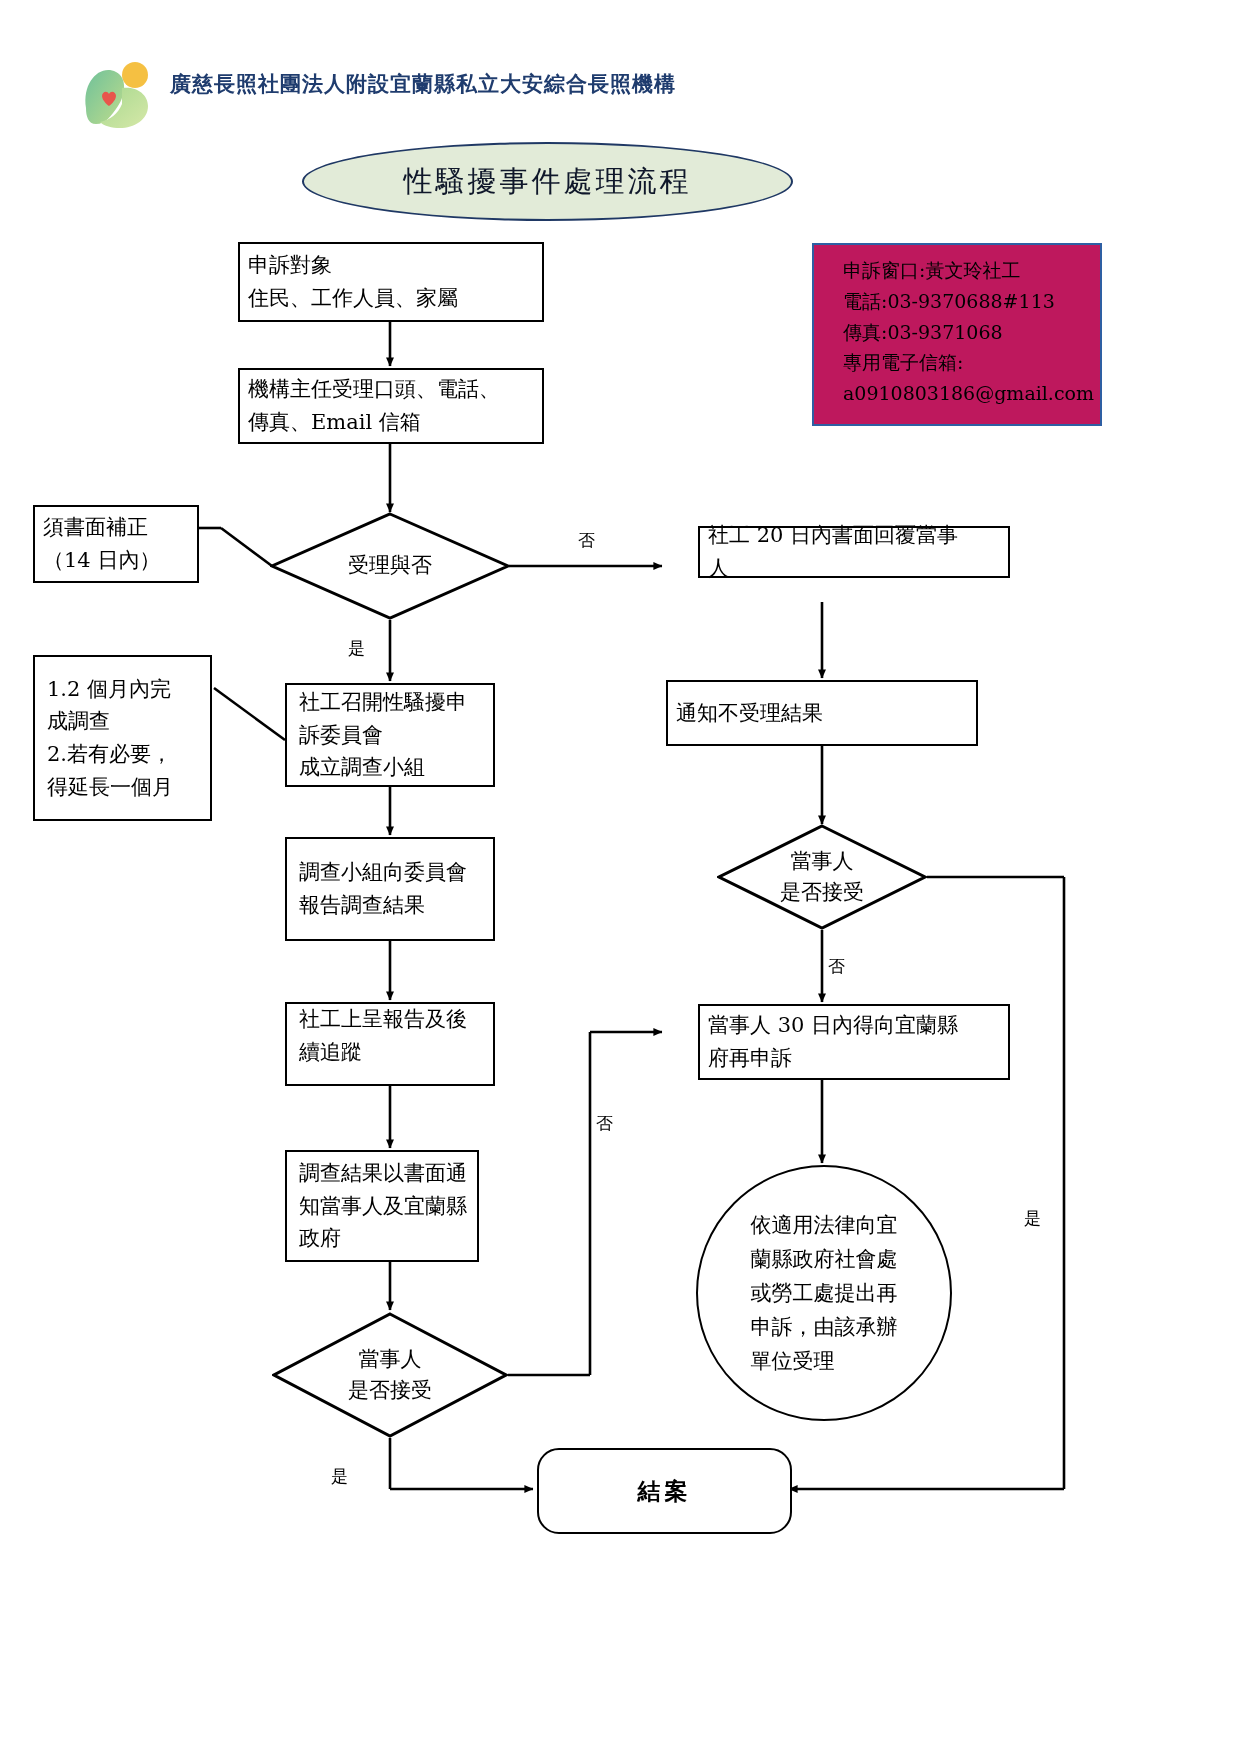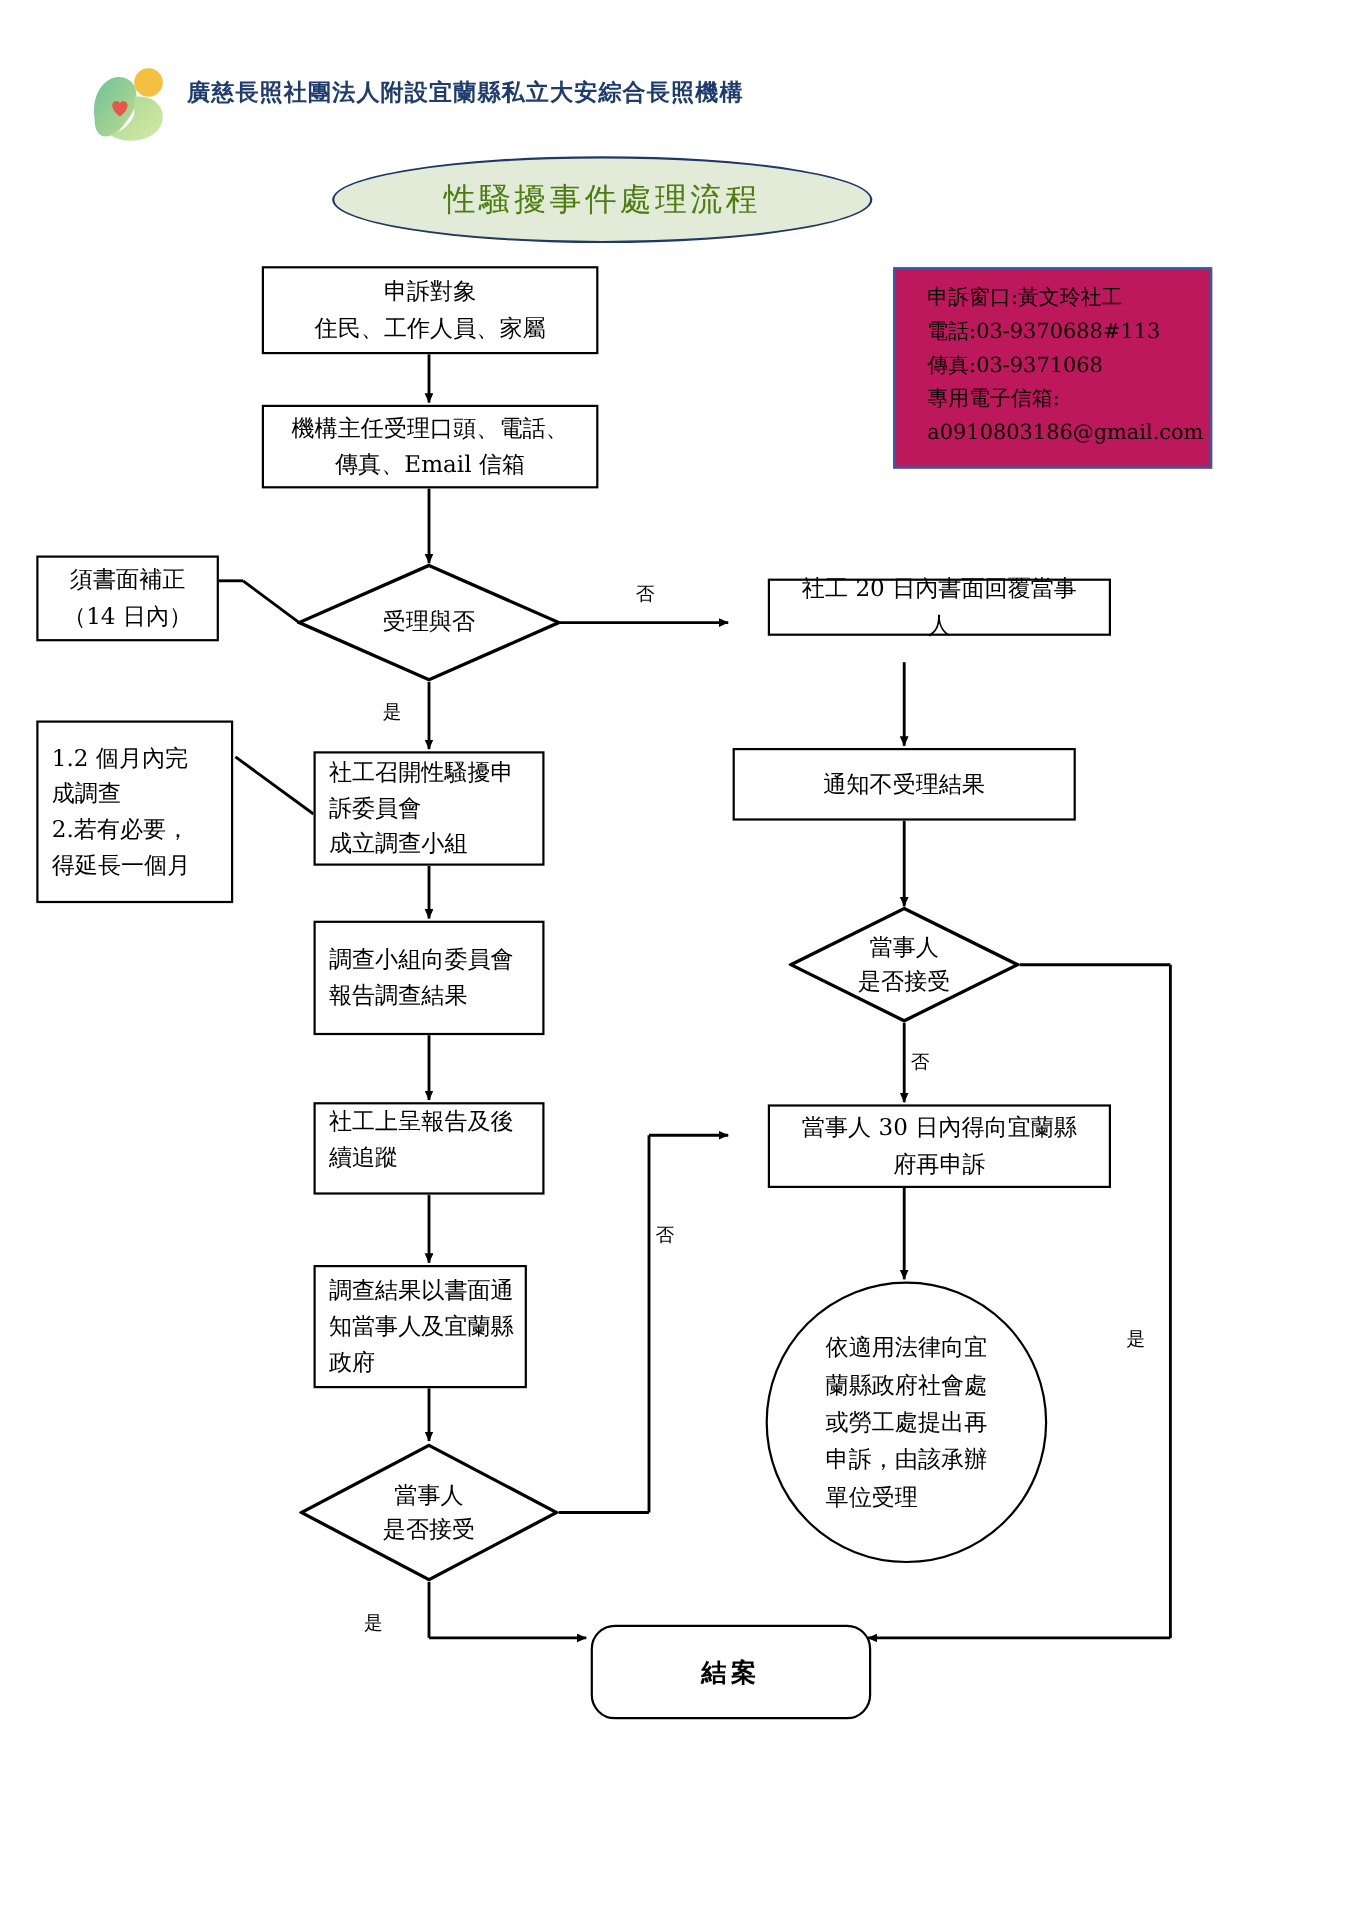--- a/index.html
+++ b/index.html
@@ -10,48 +10,48 @@
   
   .logo{position:absolute;left:78px;top:58px;width:88px;height:76px;}
   .org-title{position:absolute;left:170px;top:70px;width:820px;
              font-size:21px;font-weight:bold;color:#1F3C6E;
              letter-spacing:1px;white-space:nowrap;
              font-family:"DejaVu Serif","Liberation Serif",serif;}
 
   
   .box{position:absolute;border:2px solid #000;background:#fff;
        box-sizing:border-box;display:flex;align-items:center;
-       justify-content:center;text-align:center;font-size:21px;
+       justify-content:center;text-align:left;font-size:21px;
        line-height:1.55;padding:4px 8px;}
   .box.left-al{justify-content:flex-start;text-align:left;}
   .box .inner{width:100%;}
 
   .ellipse-title{position:absolute;left:302px;top:142px;width:487px;height:75px;
        border:2.5px solid #1F3864;border-radius:50%;background:#E2EBD8;
        display:flex;align-items:center;justify-content:center;
-       font-size:29px;letter-spacing:3px;color:#4d7c0f;}
+       font-size:29px;letter-spacing:3px;color:#0f172a;}
 
   .infobox{position:absolute;left:812px;top:243px;width:290px;height:183px;
        border:2px solid #2E5FA3;background:#be185d;box-sizing:border-box;
        padding:10px 12px 8px 29px;font-size:19px;line-height:1.62;
        text-align:left;}
 
   .diamond-wrap{position:absolute;}
   .diamond-wrap .shape{position:absolute;left:0;top:0;width:100%;height:100%;}
   .diamond-wrap .dtext{position:absolute;left:0;top:0;width:100%;height:100%;
        display:flex;flex-direction:column;align-items:center;justify-content:center;
        font-size:21px;line-height:1.5;text-align:center;}
 
   .circle{position:absolute;border:2px solid #000;border-radius:50%;
        background:#fff;box-sizing:border-box;display:flex;align-items:center;
        justify-content:center;font-size:21px;line-height:1.62;}
 
   .rounded{position:absolute;border:2.5px solid #000;border-radius:22px;
        background:#fff;box-sizing:border-box;display:flex;align-items:center;
-       justify-content:center;font-size:23px;font-weight:bold;letter-spacing:4px;margin-top:29px;}
+       justify-content:center;font-size:23px;font-weight:bold;letter-spacing:4px;}
 
   .edge-label{position:absolute;font-size:17px;line-height:1;}
 
   svg.links{position:absolute;left:0;top:0;width:1241px;height:1754px;
        pointer-events:none;}
 </style>
 </head>
 <body>
 
 <div id="stage">

